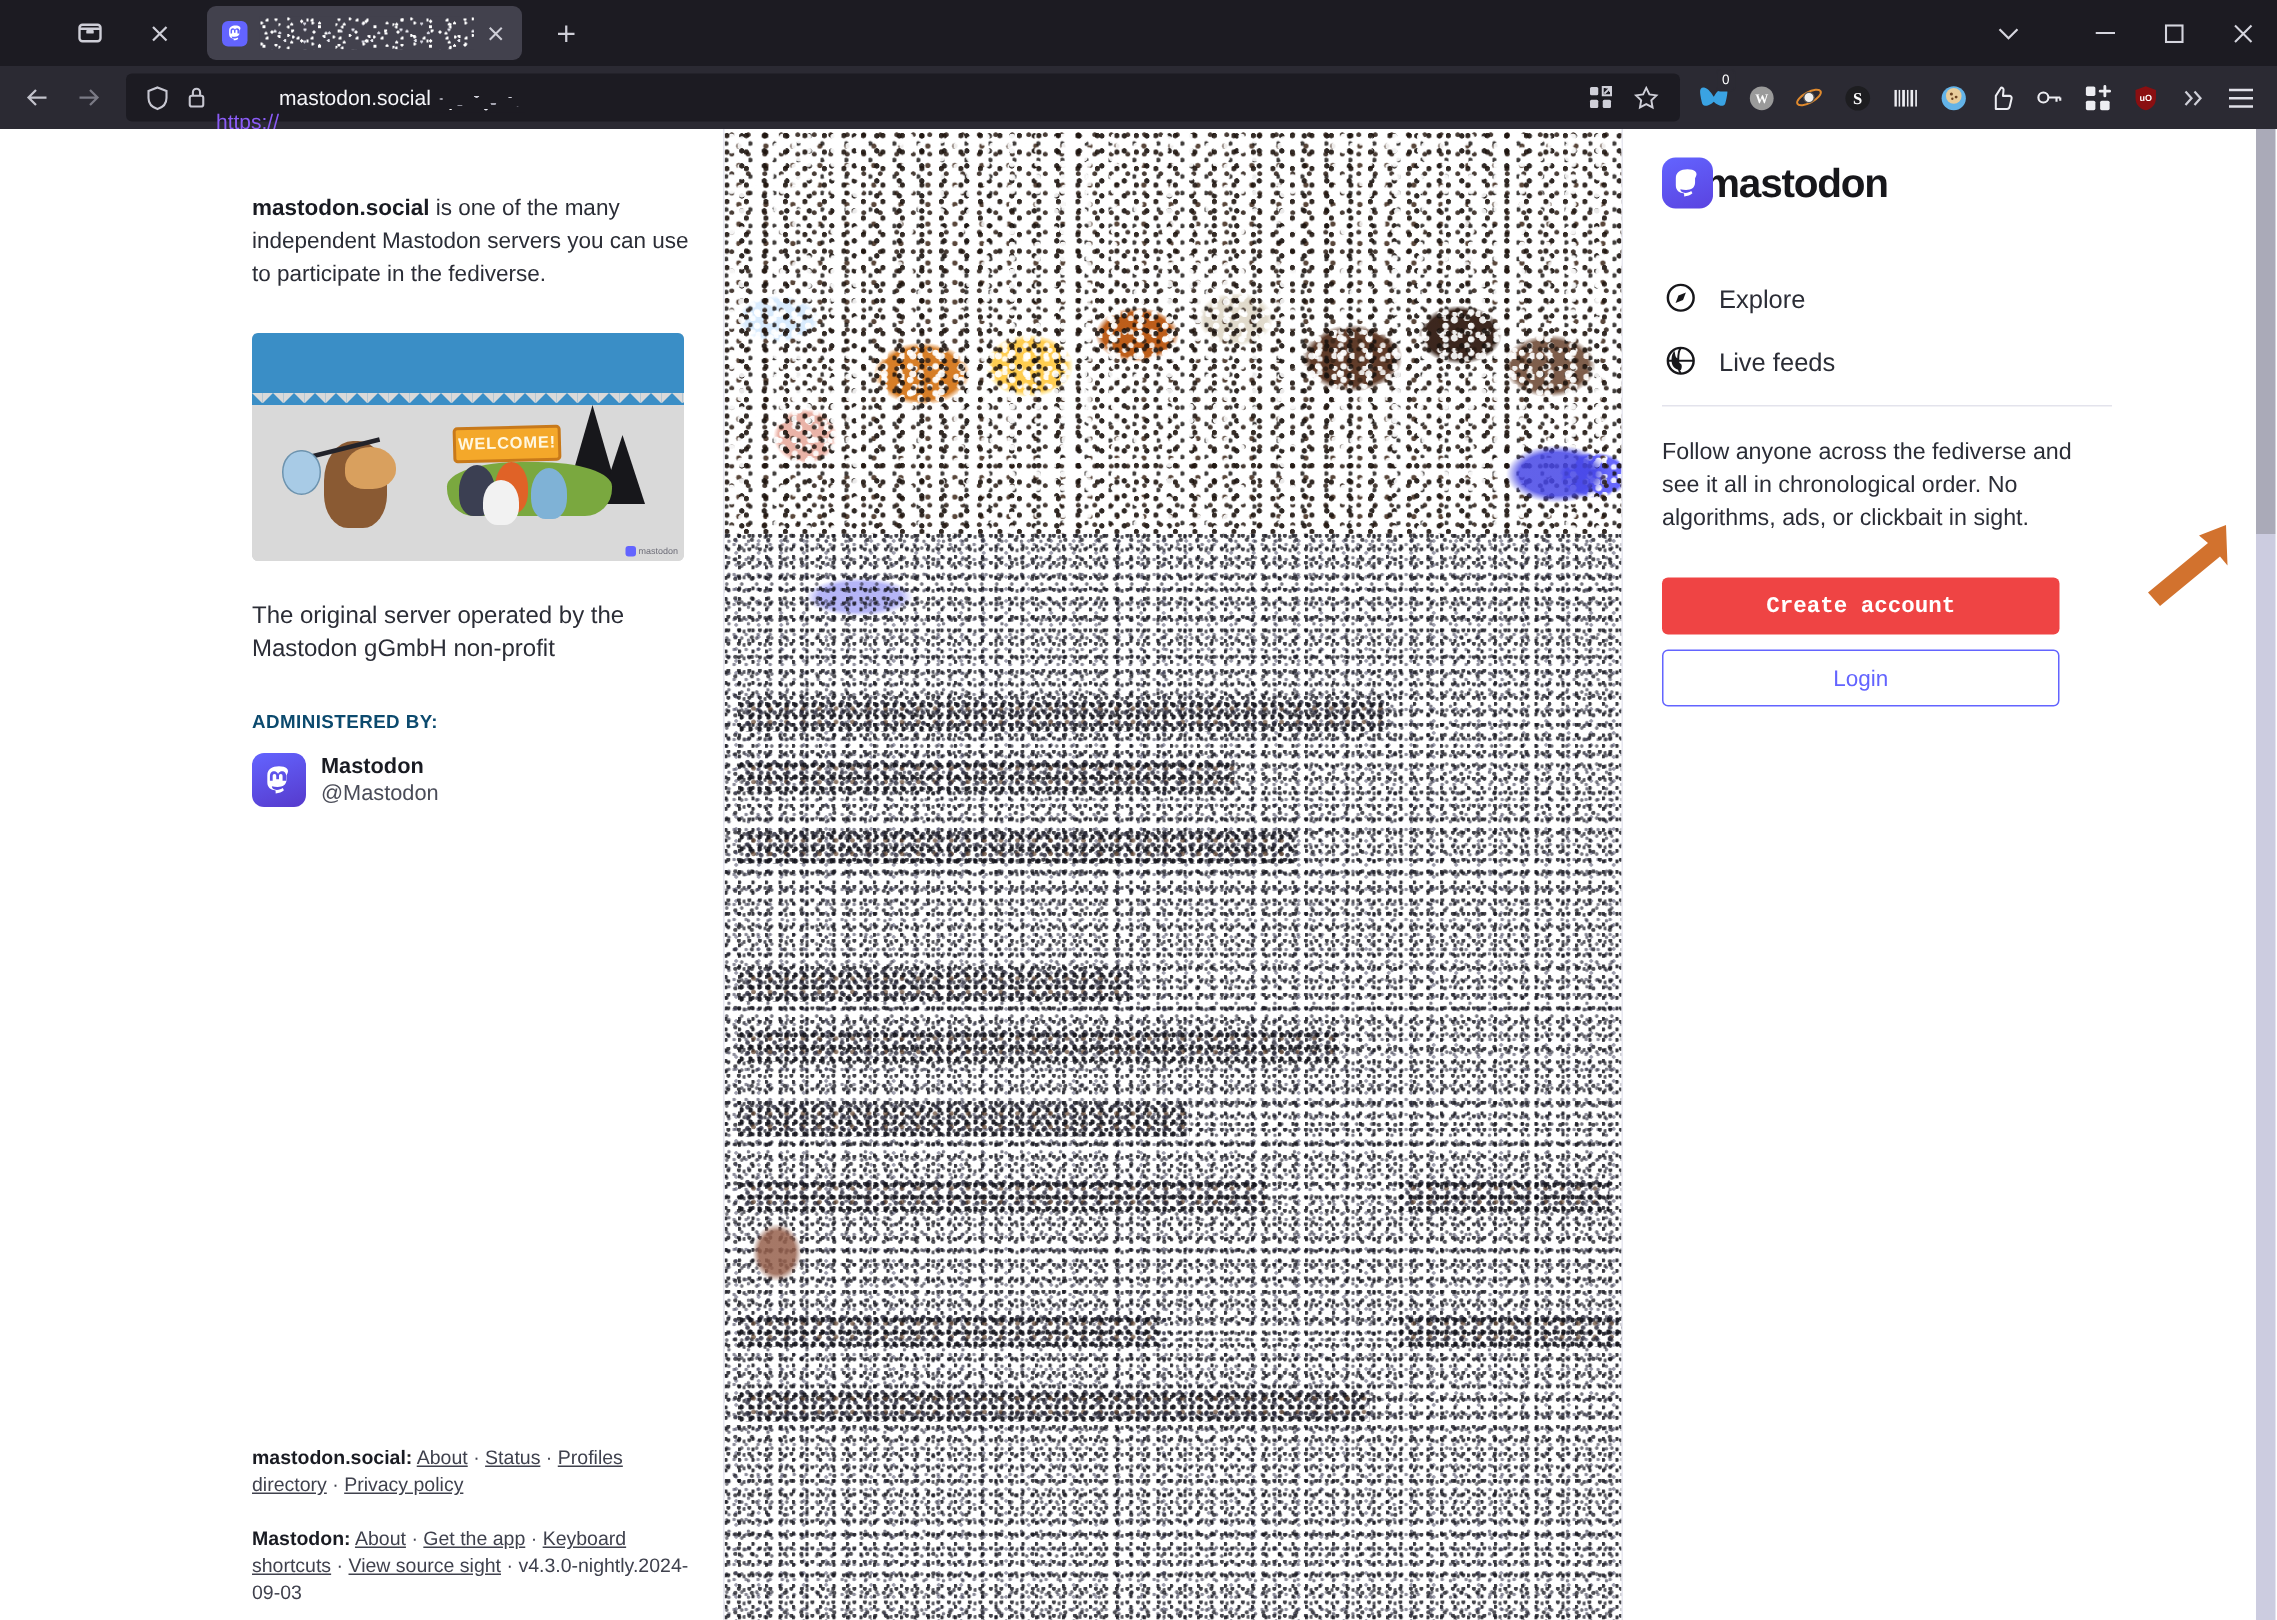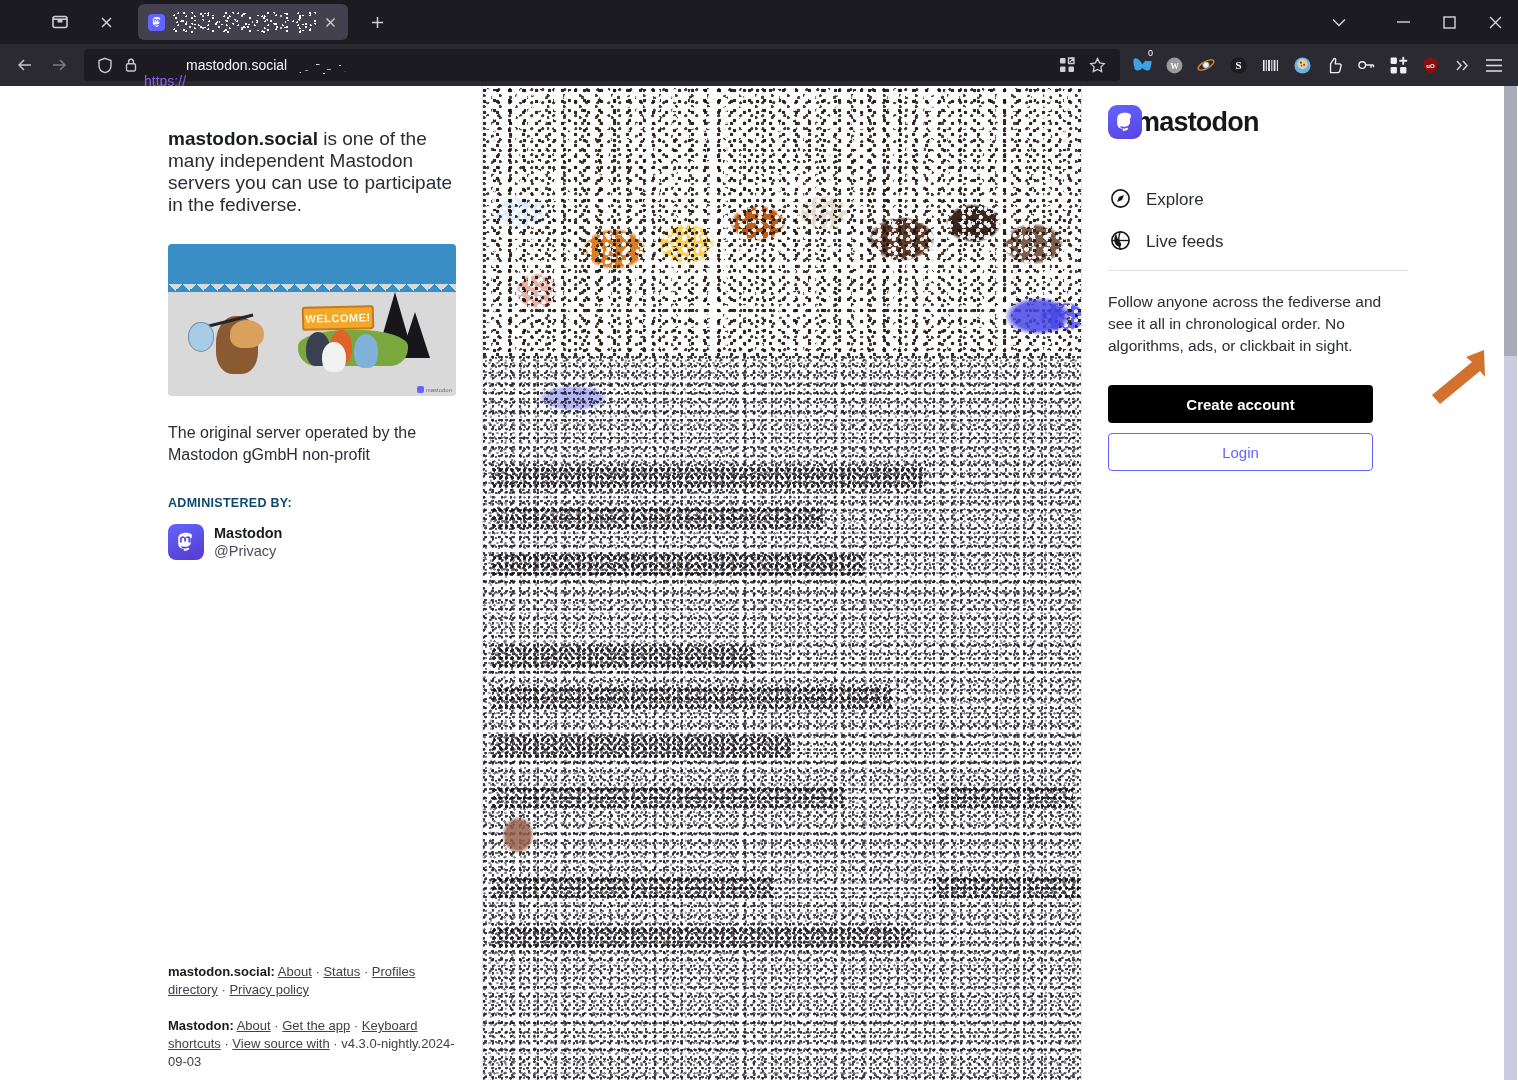--- a/index.html
+++ b/index.html
@@ -228,21 +228,21 @@
   #search-input {
     border: none; outline: none;
     font-size: 17px; color: #6a6b7a;
     font-family: "Liberation Sans", sans-serif;
     width: 100%; background: transparent;
   }
   #search-input::placeholder { color: #8c8d9c; }
 
   #server-blurb {
     margin-top: 32px;
-    font-size: 19px; line-height: 22px;
+    font-size: 15px; line-height: 22px;
     color: #2b2d36;
   }
   #server-blurb b { font-weight: 700; color: #191b22; }
 
   #welcome-banner {
     margin-top: 28px;
     width: 288px; height: 152px;
     border-radius: 4px;
     overflow: hidden;
     background: #d9d9d9;
@@ -483,24 +483,24 @@
     margin-top: 24px;
     font-size: 15.5px; font-weight: 700; line-height: 22px; color: #191b22;
   }
   #promo-body {
     margin-top: 20px;
     font-size: 15.5px; line-height: 22px; color: #2b2d36;
   }
   #cta-create {
     margin-top: 28px;
     width: 265px; height: 38px;
-    background: #000000; color: #fff;
+    background: #ef4444; color: #fff;
     border: none; border-radius: 4px;
     font-size: 15px; font-weight: 700;
-    font-family: Liberation Sans, sans-serif;
+    font-family: Liberation Mono, monospace;
     cursor: pointer;
   }
   #cta-login {
     margin-top: 10px;
     width: 265px; height: 38px;
     background: #fff; color: #6364ff;
     border: 1px solid #6364ff; border-radius: 4px;
     font-size: 15px; font-weight: 400;
     font-family: "Liberation Sans", sans-serif;
     cursor: pointer;
@@ -761,21 +761,21 @@
           <div class="stats-col-a">
             <div class="stats-heading">ADMINISTERED BY:</div>
             <div id="admin-row">
               <span id="admin-avatar">
                 <svg width="22" height="22" viewBox="0 0 24 24" fill="#fff">
                   <path d="M12 2C7 2 3.5 4.2 3.5 8.5v5.2c0 4 2.6 5.6 6 5.9l.1 2.2c2.4-.2 4.6-1 6-2.3l-.9-1.6c-1 .7-2.6 1.3-4.2 1.3-2.6 0-3.6-1.1-3.7-2.6 1.3.3 2.7.5 4.2.5 3.7 0 6.5-1.6 6.5-5.4V8.5C20.5 4.2 17 2 12 2zm4.6 10.6h-2V9.1c0-1-.4-1.5-1.3-1.5s-1.3.6-1.3 1.7v2.2h-2V9.3c0-1.1-.4-1.7-1.3-1.7s-1.3.5-1.3 1.5v3.5h-2V8.9c0-1 .3-1.8.8-2.4.5-.6 1.3-.9 2.2-.9 1.1 0 1.9.4 2.4 1.2l.5.8.5-.8c.5-.8 1.3-1.2 2.4-1.2.9 0 1.7.3 2.2.9.5.6.8 1.4.8 2.4v3.7z"></path>
                 </svg>
               </span>
               <span>
                 <span id="admin-name">Mastodon</span>
-                <span id="admin-handle">@Privacy</span>
+                <span id="admin-handle">@Mastodon</span>
               </span>
             </div>
           </div>
         </div>
 
         <div id="footer-links">
           <div class="footer-block">
             <b><span>mastodon.social</span>:</b>
             <a href="#">About</a>
             <span>·</span>
@@ -786,21 +786,21 @@
             <a href="#">Privacy policy</a>
           </div>
           <div class="footer-block">
             <b><span>Mastodon</span>:</b>
             <a href="#">About</a>
             <span>·</span>
             <a href="#">Get the app</a>
             <span>·</span>
             <a href="#">Keyboard shortcuts</a>
             <span>·</span>
-            <a href="#">View source with</a>
+            <a href="#">View source sight</a>
             <span>·</span>
             <span>v4.3.0-nightly.2024-09-03</span>
           </div>
         </div>
       </div>
 
       <div id="center-col">
         <div id="obscured-top"></div>
         <div id="obscured-top-speckle"></div>
         <div id="obscured-blue-right"></div>

